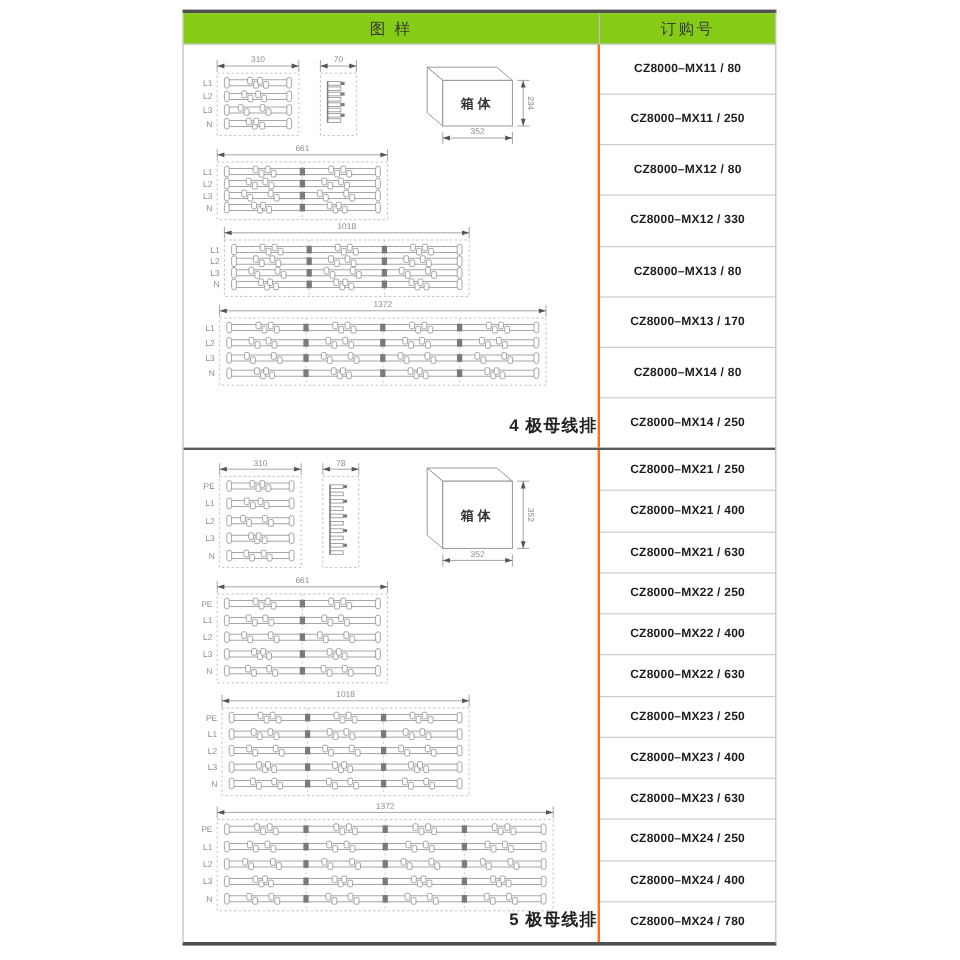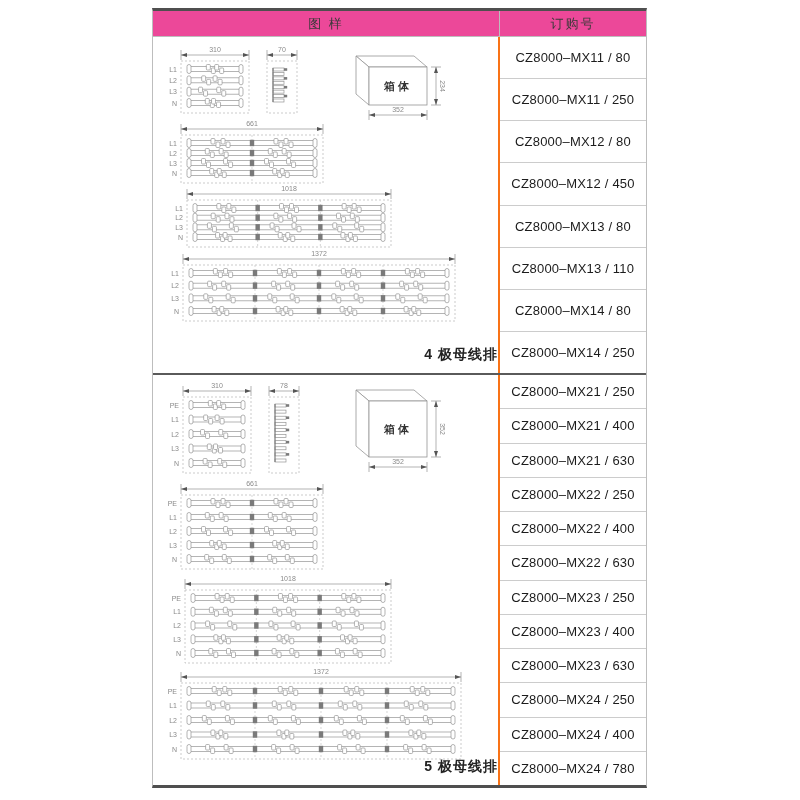--- a/index.html
+++ b/index.html
@@ -6,40 +6,40 @@
   html,body { width:800px; height:800px; background:#ffffff;
     font-family:"Liberation Sans","DejaVu Sans",sans-serif; }
   .page { position:relative; width:800px; height:800px; background:#fff; overflow:hidden; }
 
   .tbl {
     position:absolute; left:152px; top:8px; width:495px;
     border-left:1px solid #bdbdbd; border-right:1px solid #bdbdbd;
     border-top:3px solid #4f4f4f; border-bottom:3px solid #4f4f4f;
     background:#fff;
   }
-  .thead { display:flex; height:26px; background:#ec4899; border-bottom:1px solid #bdbdbd; }
+  .thead { display:flex; height:26px; background:#84cc16; border-bottom:1px solid #bdbdbd; }
   .th { display:flex; align-items:center; justify-content:center;
         font-size:13px; font-weight:500; color:#3a3a3a; letter-spacing:2px; }
   .th-left { width:347px; border-right:1px solid #bdbdbd; }
   .th-right { flex:1; }
 
   .section { display:flex; }
   .section + .section { border-top:2px solid #5a5a5a; }
   .sec1 { height:336px; }
   .sec2 { height:412px; }
 
   .cell-draw { position:relative; width:347px; border-right:2px solid #f97316; }
   .cell-draw svg { position:absolute; left:0; top:0; }
   .caption { position:absolute; left:0; right:0; bottom:9px; text-align:right;
              font-size:14px; font-weight:bold; color:#222; letter-spacing:1px; }
 
   .cell-orders { flex:1; display:flex; flex-direction:column; }
   .order-row { flex:1; display:flex; align-items:center; justify-content:center; }
   .order-row:not(:last-child) { border-bottom:1px solid #cccccc; }
-  .order-row span { font-size:13px; font-weight:normal; color:#1c1c1c; letter-spacing:0.2px; white-space:nowrap; }
+  .order-row span { font-size:10px; font-weight:bold; color:#1c1c1c; letter-spacing:0.2px; white-space:nowrap; }
 </style>
 </head>
 <body>
 
 <div class="page">
   <div class="tbl">
 
     <div class="thead">
       <div class="th th-left">图 样</div>
       <div class="th th-right">订购号</div>
@@ -385,27 +385,27 @@
           <div class="order-row">
             <span>CZ8000–MX11 / 80</span>
           </div>
           <div class="order-row">
             <span>CZ8000–MX11 / 250</span>
           </div>
           <div class="order-row">
             <span>CZ8000–MX12 / 80</span>
           </div>
           <div class="order-row">
-            <span>CZ8000–MX12 / 450</span>
+            <span>CZ8000–MX12 / 330</span>
           </div>
           <div class="order-row">
             <span>CZ8000–MX13 / 80</span>
           </div>
           <div class="order-row">
-            <span>CZ8000–MX13 / 110</span>
+            <span>CZ8000–MX13 / 170</span>
           </div>
           <div class="order-row">
             <span>CZ8000–MX14 / 80</span>
           </div>
           <div class="order-row">
             <span>CZ8000–MX14 / 250</span>
           </div>
         </div>
     </div>
 

